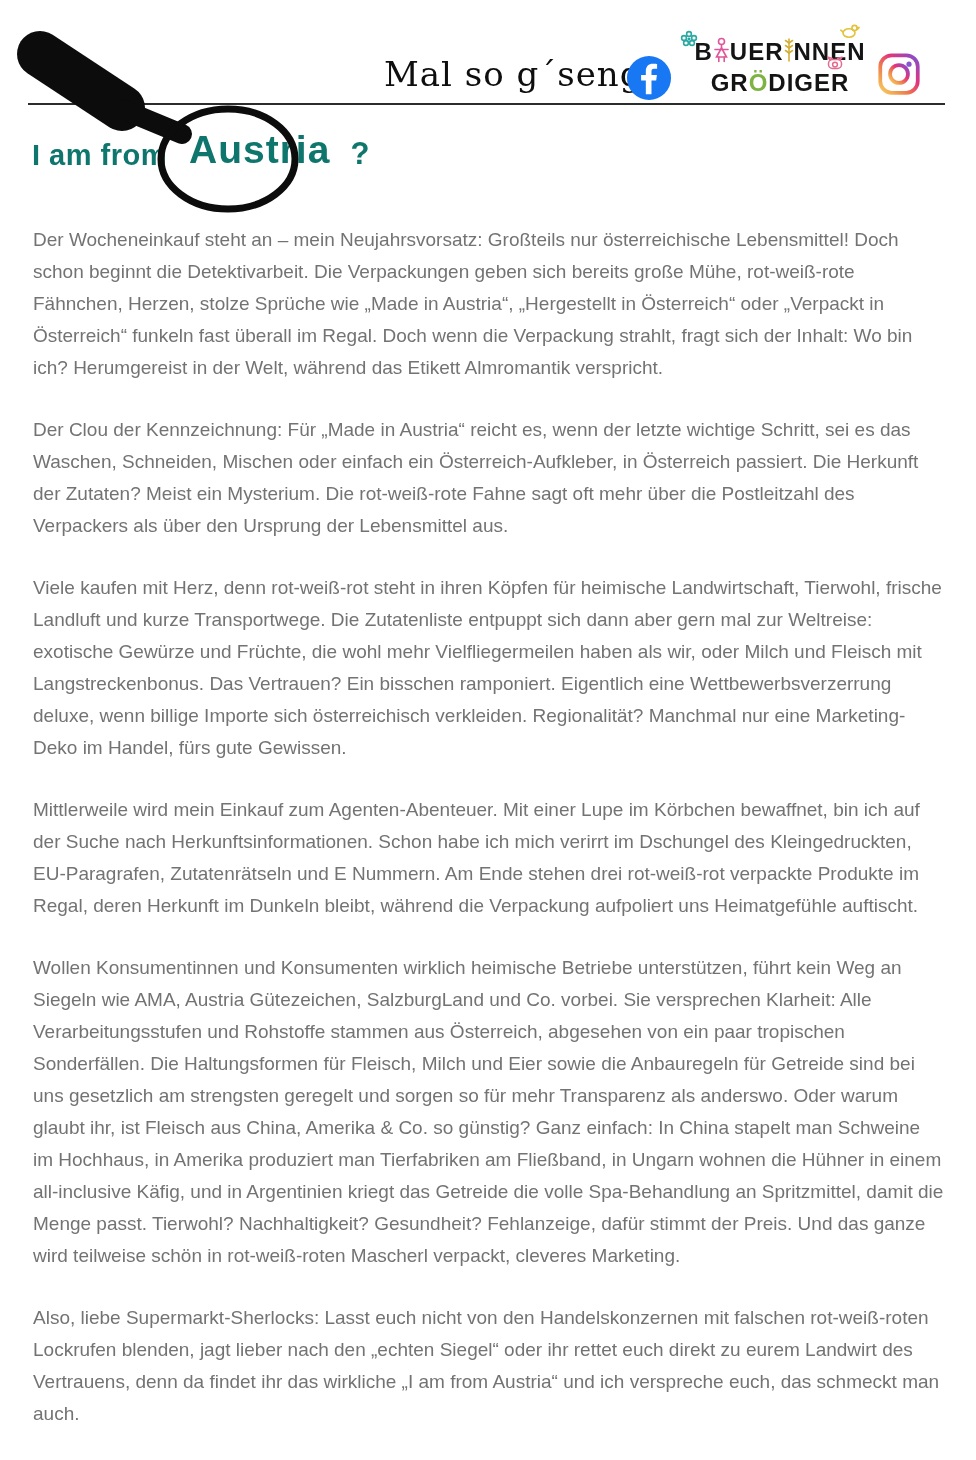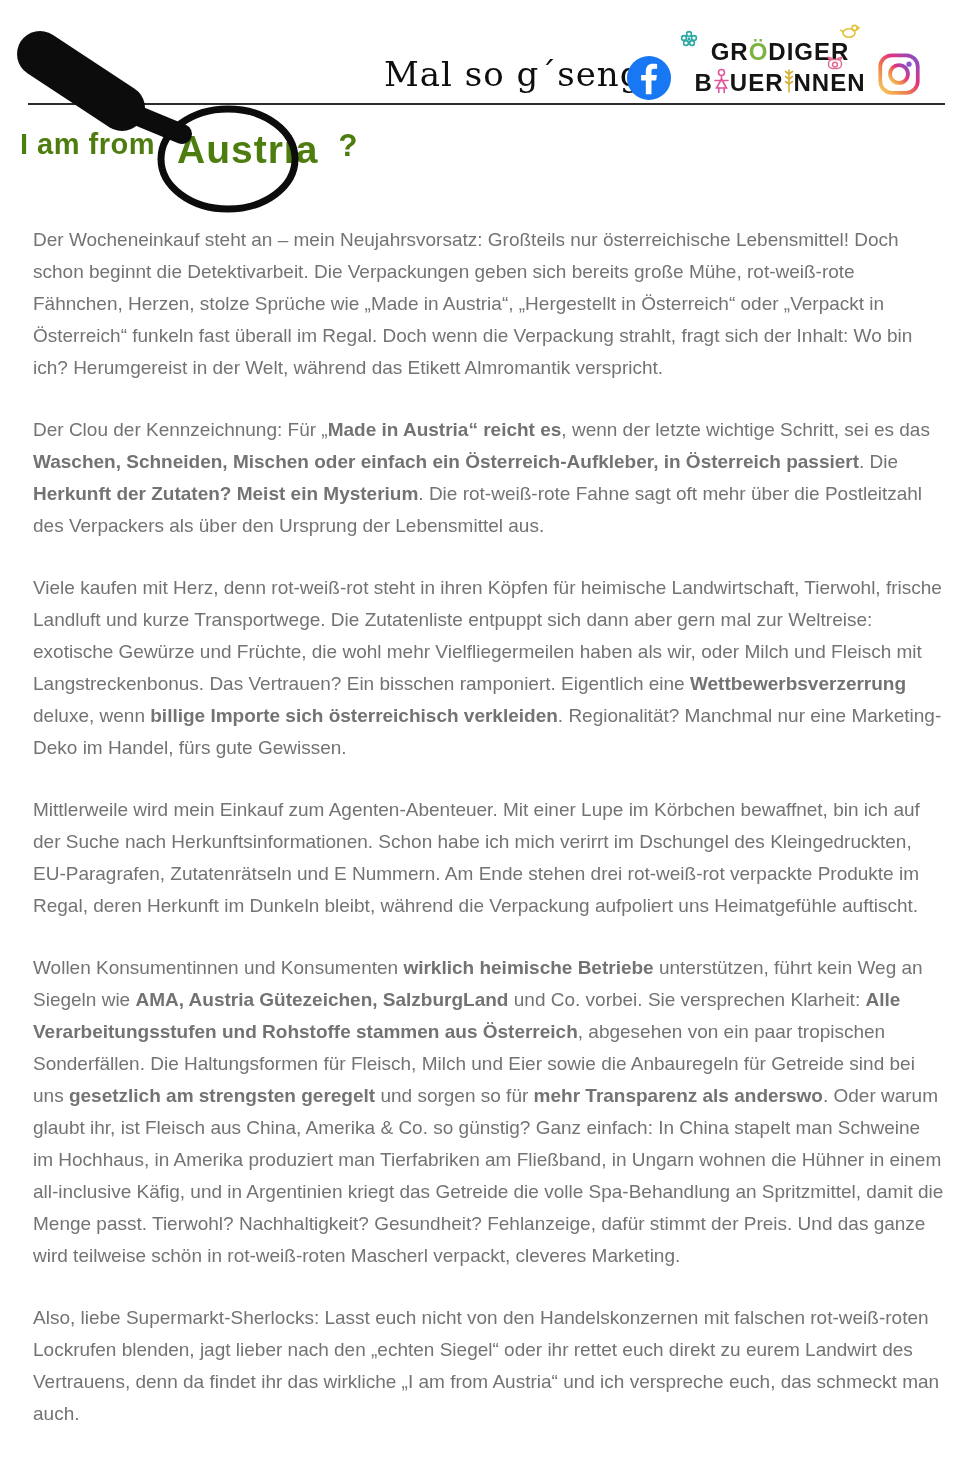--- a/index.html
+++ b/index.html
@@ -19,29 +19,29 @@
   .logo .doodle { position:absolute; }
   .logo .flower { left:-8px; top:-6px; }
   .logo .bird { right:12px; top:-13px; }
   .logo .pig { right:28px; top:20px; }
   .logo svg.inline-doodle { vertical-align:-3px; }
 
   
   .magnifier { position:absolute; left:0; top:20px; width:330px; height:205px; z-index:5; pointer-events:none; }
 
   
-  .title { position:absolute; left:20px; top:128px; display:flex; align-items:flex-start; color:#4d7c0f; font-weight:bold; z-index:3; }
+  .title { position:absolute; left:32px; top:128px; display:flex; align-items:flex-end; color:#0f766e; font-weight:bold; z-index:3; }
   .title .t-prefix { font-size:29px; letter-spacing:0.5px; }
   .title .t-highlight { font-size:39px; margin-left:22px; letter-spacing:1px; }
   .title .t-suffix { font-size:31px; margin-left:20px; }
 
   
   .article { position:relative; padding:224px 31px 0 33px; font-size:19px; line-height:32px; color:#737373; z-index:0; }
   .article p { margin-bottom:30px; }
-  .article b { font-weight:bold;text-align:center; }
+  .article b { font-weight:normal;text-align:center; }
 </style>
 </head>
 <body>
 
 <div class="page">
 
   <div class="header-rule"></div>
 
   <div class="brand-script">Mal so g´seng</div>
 
@@ -72,41 +72,41 @@
       </g>
     </svg>
     <svg class="doodle pig" width="18" height="14" viewBox="0 0 18 14">
       <g fill="none" stroke="#e26b8f" stroke-width="1.5" stroke-linejoin="round">
         <rect x="2.5" y="3.5" width="13" height="9" rx="4"></rect>
         <path d="M4 4 L2 1.2 L6.4 2.4 Z"></path>
           <path d="M14 4 L16 1.2 L11.6 2.4 Z"></path>
         <circle cx="9" cy="8.6" r="2.4"></circle>
       </g>
     </svg>
-    <div><span>GR</span><span class="green-o">Ö</span><span>DIGER</span></div>
     <div><span>B</span><svg class="inline-doodle" width="17" height="26" viewBox="0 0 17 26">
           <g fill="none" stroke="#e0559a" stroke-width="1.6" stroke-linecap="round">
             <circle cx="8.5" cy="4.5" r="3"></circle>
             <path d="M8.5 7.5 L8.5 11"></path>
             <path d="M8.5 11 L3.5 20 L13.5 20 Z"></path>
             <path d="M2 12.5 L15 12.5"></path>
             <path d="M5.8 20 L5.8 24.5"></path>
             <path d="M11.2 20 L11.2 24.5"></path>
           </g>
         </svg><span>UER</span><svg class="inline-doodle" width="10" height="26" viewBox="0 0 10 26">
           <g fill="none" stroke="#d4af37" stroke-width="1.6" stroke-linecap="round">
             <path d="M5 2 L5 24"></path>
             <path d="M5 6 L1.5 3.5"></path>
             <path d="M5 6 L8.5 3.5"></path>
             <path d="M5 11 L1.5 8.5"></path>
             <path d="M5 11 L8.5 8.5"></path>
             <path d="M5 16 L1.5 13.5"></path>
             <path d="M5 16 L8.5 13.5"></path>
           </g>
         </svg><span>NNEN</span></div>
+    <div><span>GR</span><span class="green-o">Ö</span><span>DIGER</span></div>
   </div>
 
   <div class="ig-wrap">
     <svg viewBox="0 0 48 48" width="50" height="50">
       <defs>
         <linearGradient id="igGrad" x1="0" y1="1" x2="1" y2="0">
           <stop offset="0" stop-color="#f7d060"></stop>
           <stop offset="0.35" stop-color="#ee7f4b"></stop>
           <stop offset="0.62" stop-color="#e3347a"></stop>
           <stop offset="1" stop-color="#7b4fd6"></stop>

